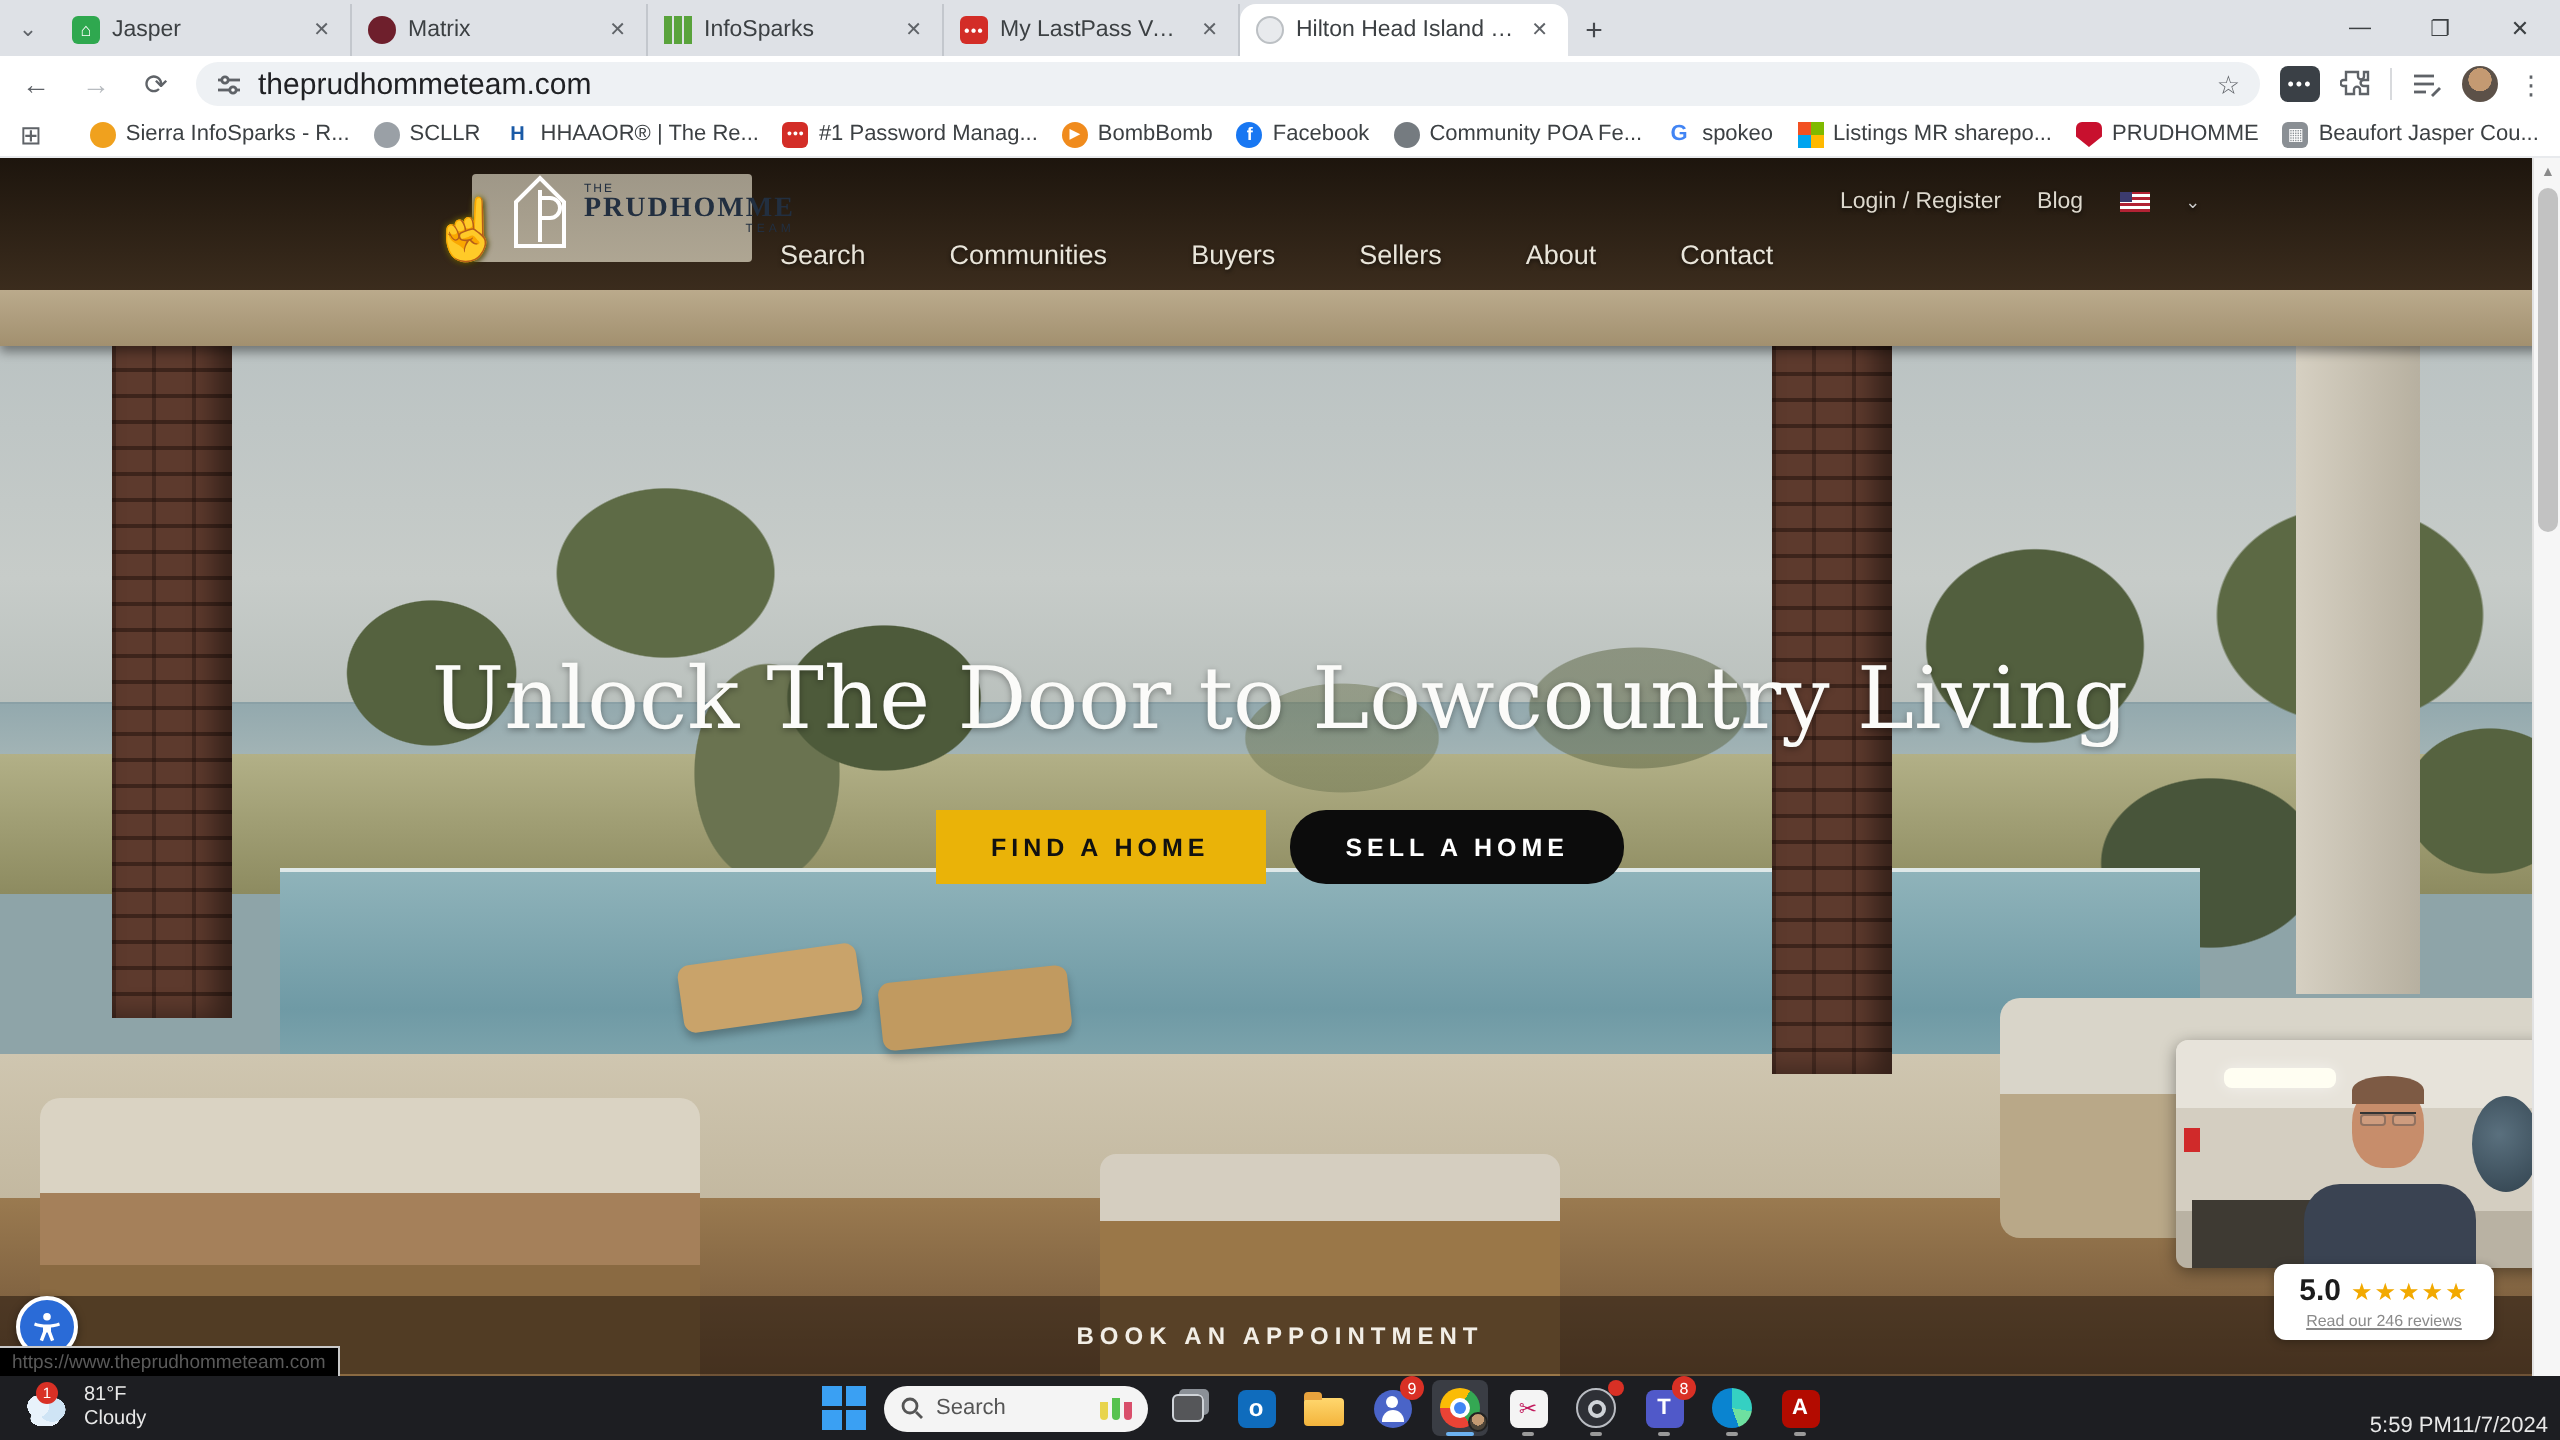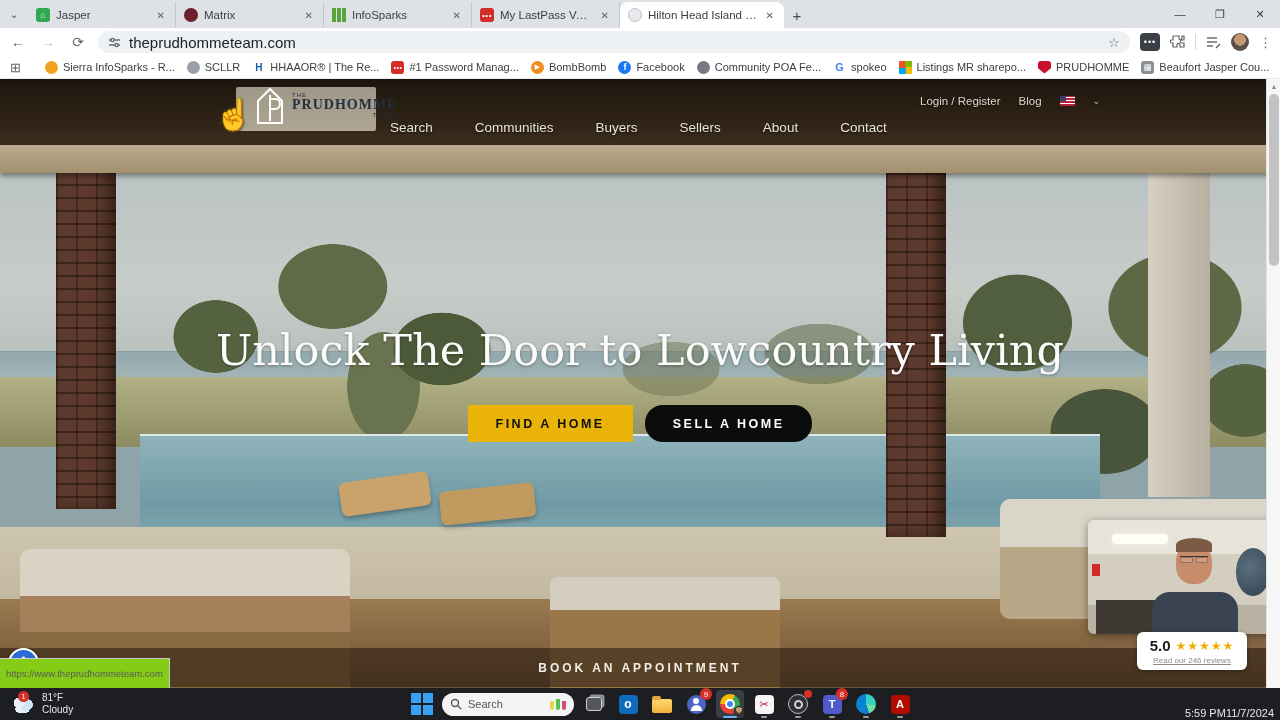--- a/index.html
+++ b/index.html
@@ -130,21 +130,21 @@
   .cam-glasses span{flex:1;height:6px;border:1px solid #3336;border-radius:2px;background:#fff2;}
 
   
   .reviews{left:1137px;top:553px;width:110px;height:38px;background:#fff;border-radius:6px;z-index:7;display:flex;flex-direction:column;align-items:center;justify-content:center;box-shadow:0 1px 5px rgba(0,0,0,.3);}
   .rev-top{display:flex;align-items:center;gap:5px;}
   .rev-score{font-size:15px;font-weight:bold;color:#1c1c1c;}
   .rev-stars{color:#f2a900;font-size:12px;letter-spacing:1px;}
   .rev-link{font-size:8px;color:#8a8a8a;text-decoration:underline;margin-top:2px;}
 
   .a11y{left:8px;top:569px;width:31px;height:31px;border-radius:50%;background:#2a6bd7;border:2px solid #fff;z-index:7;display:flex;align-items:center;justify-content:center;box-shadow:0 1px 4px rgba(0,0,0,.4);}
-  .status-tip{left:0;bottom:0;height:30px;background:#84cc16;border:1px solid #c9c9c9;border-left:none;border-bottom:none;color:#5a5a5a;font-size:9.5px;display:flex;align-items:center;padding:0 6px;z-index:8;}
+  .status-tip{left:0;bottom:0;height:15px;background:#000000;border:1px solid #c9c9c9;border-left:none;border-bottom:none;color:#5a5a5a;font-size:9.5px;display:flex;align-items:center;padding:0 6px;z-index:8;}
 
   .scrollbar{right:0;top:0;width:14px;height:609px;background:#f6f6f6;z-index:9;border-left:1px solid #e2e2e2;}
   .sb-up{width:14px;height:14px;color:#8a8a8a;font-size:7px;display:flex;align-items:center;justify-content:center;}
   .sb-thumb{position:absolute;left:2px;top:15px;width:10px;height:172px;background:#c2c2c2;border-radius:5px;}
 
   
   .taskbar{position:absolute;left:0;top:688px;width:1280px;height:32px;background:#1d1e22;display:flex;align-items:center;color:#e8e8e8;}
   .tb-weather{display:flex;align-items:center;gap:6px;padding-left:10px;width:120px;}
   .cloud{position:relative;width:26px;height:17px;background:
     radial-gradient(9px 9px at 35% 42%,#e8f2fb 0 60%,transparent 61%),

